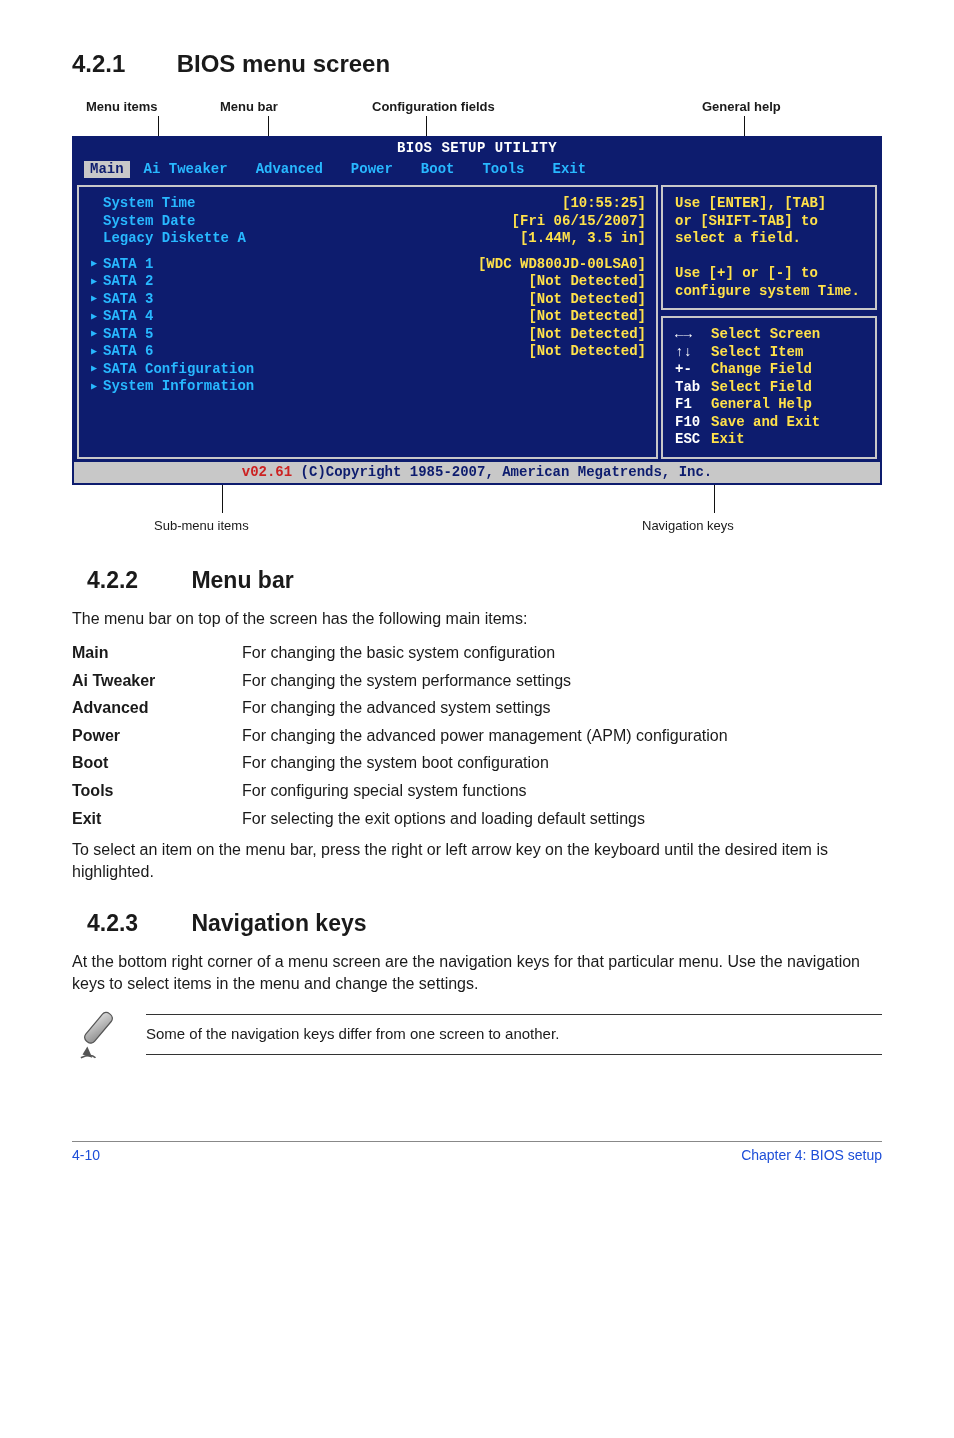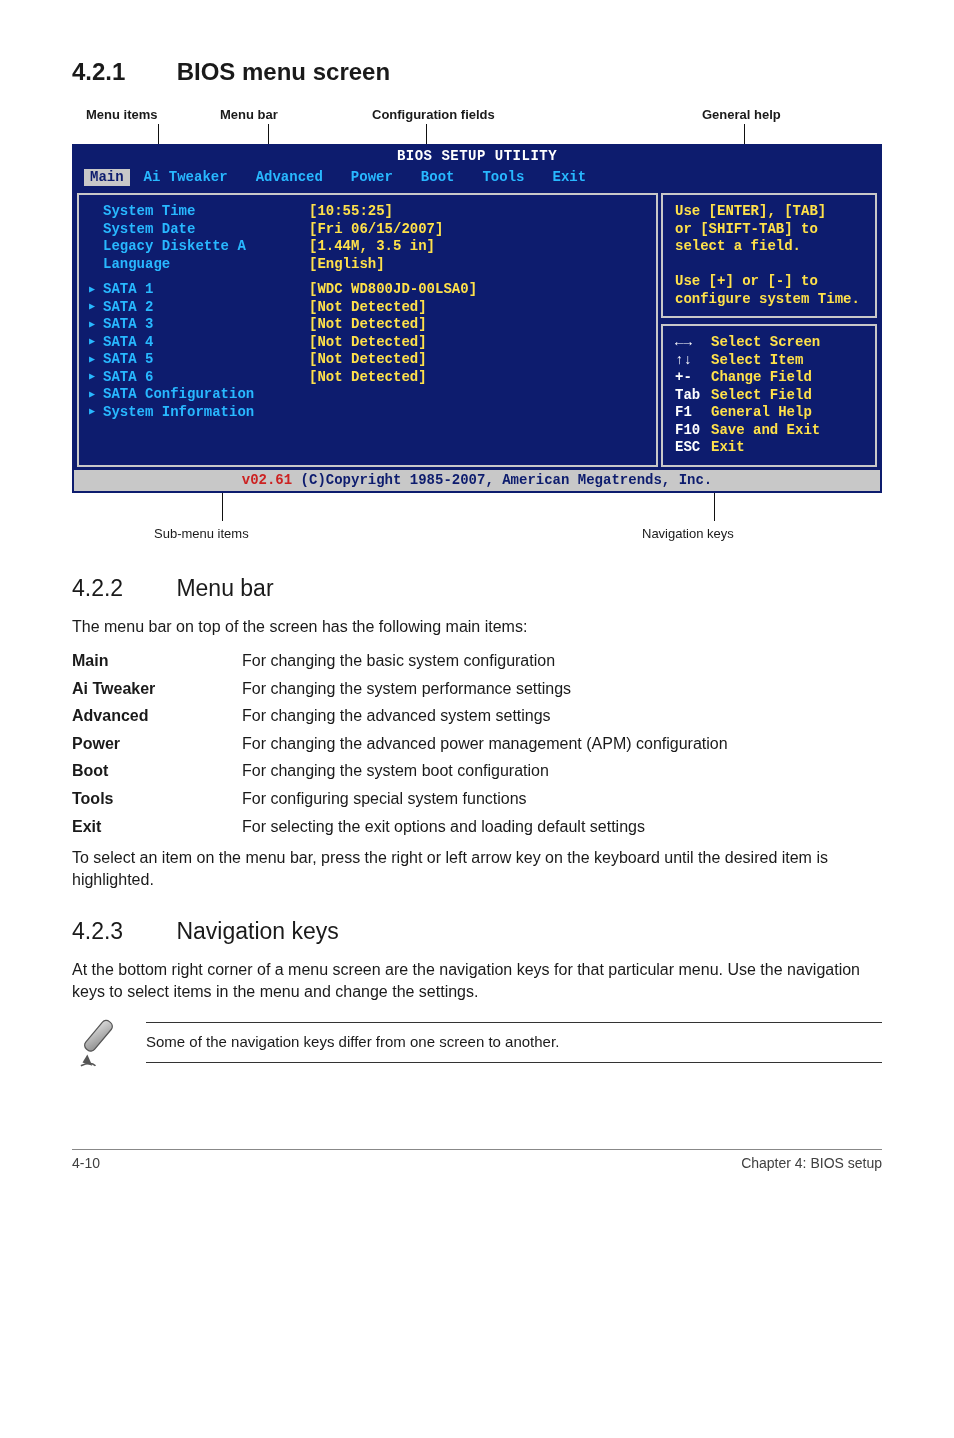--- a/index.html
+++ b/index.html
@@ -9,27 +9,27 @@
     font-family: Arial, Helvetica, sans-serif;
     color: #1a1a1a;
     background: #fff;
     width: 954px;
     font-size: 16px;
     line-height: 1.35;
   }
   h1.section {
     font-size: 24px;
     font-weight: bold;
-    margin: 8px 0 18px 0;
+    margin: 0 0 18px 0;
   }
   h1.section .num { display: inline-block; width: 98px; }
   h2.section {
     font-size: 23px;
-    font-weight: normal;
-    margin: 26px 0 12px 0;
+    font-weight: bold;
+    margin: 26px 0 12px 15px;
   }
   h2.section .num { display: inline-block; width: 98px; }
   p { margin: 10px 0 12px 0; }
 
   
   .toplabels {
     position: relative;
     height: 38px;
     margin-top: 4px;
     font-size: 13px;
@@ -115,20 +115,21 @@
     color: #ffe14a;
   }
   .help-top { flex: 0 0 auto; min-height: 110px; }
   .help-bot { flex: 1 1 auto; }
   .help-bot .row { white-space: pre; }
   .help-bot .key   { color: #fff; display: inline-block; width: 36px; }
   .help-bot .label { color: #ffe14a; margin-top: 14px; }
 
   .panel-main .row {
     display: flex;
+    text-align: right;
   }
   .panel-main .left  { flex: 0 0 220px; display: flex; align-items: center; gap: 6px; }
   .panel-main .right { flex: 1 1 auto; }
   .field-label { color: #28b8ff; }
   .field-value { color: #ffe14a; }
   .tri {
     color: #28b8ff;
     display: inline-block;
     width: 8px;
     font-size: 10px;
@@ -183,21 +184,21 @@
     font-size: 15px;
   }
 
   .page-footer {
     display: flex;
     justify-content: space-between;
     border-top: 1px solid #888;
     font-size: 14px;
     margin-top: 80px;
     padding-top: 4px;
-    color: #404040;
+    color: #1d4ed8;
   }
 </style>
 </head>
 <body>
 
 <h1 class="section">
   <span class="num">4.2.1</span>
   <span>BIOS menu screen</span>
 </h1>
 
@@ -240,27 +241,20 @@
             <span class="field-label">System Date</span>
           </div>
           <div class="right"><span class="field-value">[Fri 06/15/2007]</span></div>
         </div>
         <div class="row">
           <div class="left">
             <span style="display: inline-block; width: 8px;"></span>
             <span class="field-label">Legacy Diskette A</span>
           </div>
           <div class="right"><span class="field-value">[1.44M, 3.5 in]</span></div>
-        </div>
-        <div class="row">
-          <div class="left">
-            <span style="display: inline-block; width: 8px;"></span>
-            <span class="field-label">Language</span>
-          </div>
-          <div class="right"><span class="field-value">[English]</span></div>
         </div>
         <div style="height: 8px;"></div>
         <div class="row">
           <div class="left">
             <span class="tri"></span>
             <span class="field-label">SATA 1</span>
           </div>
           <div class="right"><span class="field-value">[WDC WD800JD-00LSA0]</span></div>
         </div>
         <div class="row">

